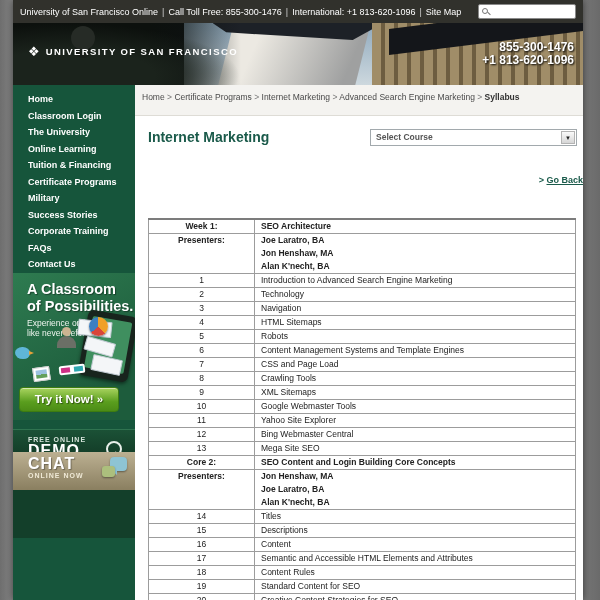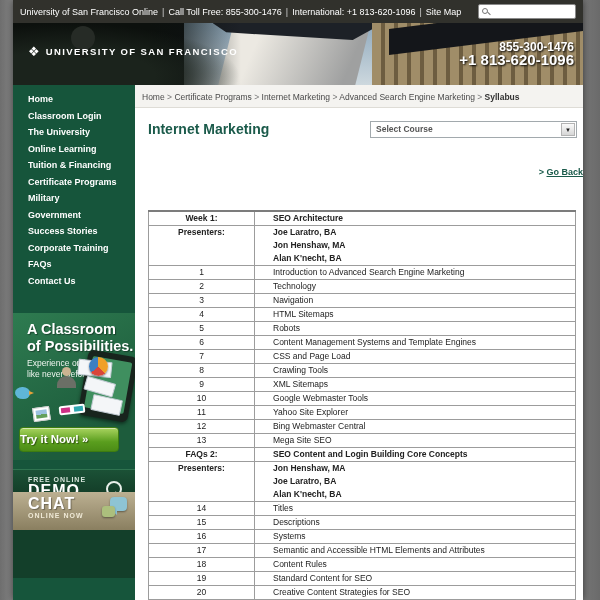--- a/index.html
+++ b/index.html
@@ -25,84 +25,84 @@
   .ph-roof { left:35%; top:0; width:30%; height:17px; background:#1d2127; clip-path:polygon(0 0,100% 0,82% 100%,8% 55%); }
   .ph-bldg-right { right:0; top:0; width:37%; height:100%; background:repeating-linear-gradient(90deg,#a08d68 0 9px,#6d5d40 9px 13px); }
   .ph-overhang { right:0; top:-6px; width:34%; height:26px; background:#14161a; transform:skewY(-7deg); }
   .ph-trees { left:0; top:0; width:40%; height:100%; background:radial-gradient(ellipse at 25% 85%, #1b231c 35%, rgba(27,35,28,0) 70%), linear-gradient(90deg,#0c100d 60%, rgba(12,16,13,0) 100%); }
   .ph-dome { left:58px; top:3px; width:24px; height:24px; border-radius:50%; background:#262b26; box-shadow:0 12px 0 -4px #181d18; }
   .logo { position:absolute; left:15px; top:22px; display:flex; align-items:center; gap:6px; color:#fff; z-index:3; cursor:pointer; }
   .logo-icon { font-size:13px; line-height:13px; }
   .logo-text { font-size:9.5px; font-weight:bold; letter-spacing:1.4px; }
   .phones { position:absolute; right:9px; top:17px; text-align:right; color:#fff; font-weight:bold; text-shadow:1px 1px 2px #000; z-index:3; }
   .phone1 { font-size:12px; line-height:14px; }
-  .phone2 { font-size:15px; line-height:12px; }
+  .phone2 { font-size:12px; line-height:12px; }
 
   
   .body { display:flex; height:515px; }
   .sidebar { position:relative; width:122px; flex:none; background:#16553b; color:#fff; }
   .content { flex:1; background:#fff; overflow:hidden; }
 
   
   .nav { padding-top:6px; }
   .nav-item { font-size:9px; font-weight:bold; color:#fff; padding:4px 0 4px 15px; line-height:8.5px; cursor:pointer; }
 
   
-  .promo { position:relative; height:147px; background:linear-gradient(150deg,#2e7b50 0%,#1d5c3c 75%); padding:8px 0 0 14px; overflow:hidden;margin-top:24px; }
+  .promo { position:relative; height:147px; background:linear-gradient(150deg,#2e7b50 0%,#1d5c3c 75%); padding:8px 0 0 14px; overflow:hidden; }
   .promo-h { font-size:14.5px; font-weight:bold; line-height:17px; text-shadow:1px 1px 1px rgba(0,0,0,.4); }
   .promo-s { font-size:8.5px; line-height:10.5px; color:#eef4ee; margin-top:3px; }
   .ic { position:absolute; }
   .ic-tablet { right:2px; top:40px; width:50px; height:66px; background:#18241d; border-radius:6px; transform:rotate(10deg); box-shadow:0 2px 4px rgba(0,0,0,.5); }
   .ic-tablet::before { content:''; position:absolute; left:5px; top:6px; right:5px; bottom:8px; background:#3f8f5f; border-radius:2px; }
   .ic-card { position:absolute; background:#f4f6f8; border:1px solid #c3ccd4; border-radius:1px; }
   .ic-card.c1 { left:-8px; top:10px; width:34px; height:16px; transform:rotate(-4deg); }
   .ic-card.c2 { left:2px; top:28px; width:30px; height:14px; transform:rotate(6deg); }
   .ic-card.c3 { left:12px; top:44px; width:30px; height:16px; transform:rotate(2deg); }
   .ic-pie { left:76px; top:44px; width:19px; height:19px; border-radius:50%; background:conic-gradient(#f0a028 0 38%, #d9463a 38% 64%, #3d7fc1 64% 100%); box-shadow:0 1px 2px rgba(0,0,0,.5); }
   .ic-avatar { left:44px; top:54px; width:20px; height:22px; }
   .ic-avatar::before { content:''; position:absolute; left:5px; top:0; width:9px; height:9px; border-radius:50%; background:#cbb391; }
   .ic-avatar::after { content:''; position:absolute; left:0; top:9px; width:19px; height:12px; border-radius:9px 9px 0 0; background:#6b6f66; }
   .ic-bird { left:2px; top:74px; width:15px; height:12px; border-radius:50% 50% 45% 55%; background:#5fb6d8; }
   .ic-bird::after { content:''; position:absolute; right:-4px; top:4px; border-left:5px solid #e8a23a; border-top:2px solid transparent; border-bottom:2px solid transparent; }
   .ic-glasses { left:46px; top:92px; width:26px; height:9px; background:#fff; border-radius:2px; transform:rotate(-6deg); }
   .ic-glasses::before { content:''; position:absolute; left:2px; top:2px; width:9px; height:5px; background:#cf2f86; }
   .ic-glasses::after { content:''; position:absolute; right:2px; top:2px; width:9px; height:5px; background:#2fa8b0; }
   .ic-photo { left:20px; top:94px; width:17px; height:14px; background:#fff; border:1px solid #ccc; transform:rotate(-8deg); }
   .ic-photo::before { content:''; position:absolute; inset:2px; background:linear-gradient(#9cc2e0 55%, #64a05c 55%); }
-  .try-btn { position:absolute; left:6px; top:114px; width:100px; height:25px; border-radius:4px; border:1px solid #3e7d10; background:linear-gradient(#a9d45f,#5a9e1e 60%,#4c8c16); color:#fff; font-weight:bold; font-size:11.5px; line-height:23px; text-align:left; text-shadow:1px 1px 1px rgba(0,0,0,.45); box-shadow:inset 0 1px 0 rgba(255,255,255,.5); cursor:pointer; }
+  .try-btn { position:absolute; left:6px; top:114px; width:100px; height:25px; border-radius:4px; border:1px solid #3e7d10; background:linear-gradient(#a9d45f,#5a9e1e 60%,#4c8c16); color:#fff; font-weight:bold; font-size:11.5px; line-height:23px; text-align:center; text-shadow:1px 1px 1px rgba(0,0,0,.45); box-shadow:inset 0 1px 0 rgba(255,255,255,.5); cursor:pointer; }
 
   
   .demo-band { position:relative; margin-top:9px; height:23px; border-top:1px solid #2f7350; background:linear-gradient(#1b5136,#143f29); padding:6px 0 0 15px; cursor:pointer; }
   .demo-l1 { font-size:7px; font-weight:bold; letter-spacing:1px; color:#d5e3da; }
   .demo-l2 { font-size:16px; font-weight:bold; letter-spacing:1px; line-height:16px; }
   .demo-arrow { position:absolute; right:13px; top:11px; width:16px; height:16px; border:2px solid #e8efe9; border-radius:50%; color:#e8efe9; font-size:10px; line-height:15px; text-align:center; }
   .chat-band { position:relative; height:38px; background:linear-gradient(#bcb092,#8a7f60); padding:3px 0 0 15px; cursor:pointer; }
   .chat-l1 { font-size:16px; font-weight:bold; letter-spacing:1px; line-height:17px; text-shadow:1px 1px 1px rgba(0,0,0,.35); }
   .chat-l2 { font-size:7px; font-weight:bold; letter-spacing:1px; color:#efe9d6; }
   .bubbles { position:absolute; right:8px; top:5px; width:30px; height:26px; }
   .bub1 { position:absolute; right:0; top:0; width:17px; height:14px; border-radius:4px; background:#8ec4d4; box-shadow:0 1px 2px rgba(0,0,0,.4); }
   .bub1::after { content:''; position:absolute; left:2px; bottom:-4px; border-right:5px solid #8ec4d4; border-bottom:4px solid transparent; }
   .bub2 { position:absolute; right:12px; top:9px; width:13px; height:11px; border-radius:3px; background:#aCbf7d; box-shadow:0 1px 2px rgba(0,0,0,.4); }
   .sidebar-bottom { height:48px; background:#133f2a; }
 
   
-  .breadcrumb { height:23px; background:#f4f3f0; border-bottom:1px solid #dedcd6; font-size:8.5px; color:#4a4a4a; padding:7px 6px 0 7px; white-space:nowrap; }
+  .breadcrumb { height:31px; background:#f4f3f0; border-bottom:1px solid #dedcd6; font-size:8.5px; color:#4a4a4a; padding:7px 6px 0 7px; white-space:nowrap; }
   .bc-item { cursor:pointer; }
   .bc-last { font-weight:bold; color:#333; cursor:default; }
   .bc-sep { color:#777; }
   .title-row { display:flex; justify-content:space-between; align-items:flex-start; padding:13px 6px 0 13px; }
   .page-title { font-size:14px; font-weight:bold; color:#1a5a4a; }
   .select { position:relative; width:207px; height:17px; border:1px solid #a2a9ad; background:#fff; font-size:8.5px; color:#555; font-weight:bold; line-height:15px; padding-left:5px; cursor:pointer; }
   .select-arrow { position:absolute; right:1px; top:1px; width:14px; height:13px; background:linear-gradient(#fafafa,#d6d6d6); border:1px solid #b3b3b3; font-size:6px; line-height:12px; text-align:center; color:#222; }
   .goback { margin:29px 0 0 13px; font-size:9px; color:#1a5a4a; font-weight:bold;text-align:right; }
   .goback a { color:#1a5a4a; text-decoration:underline; cursor:pointer; }
   .syllabus { margin:33px 0 0 13px; width:428px; border-collapse:collapse; font-size:8.5px; color:#222; border-top:2px solid #7c7c7c; }
   .syllabus td { border:1px solid #9c9c9c; line-height:13px; padding:0 3px; vertical-align:top; }
   .syllabus td.c1 { width:106px; text-align:center; }
-  .syllabus td.c2 { padding-left:18px; }
+  .syllabus td.c2 { padding-left:6px; }
   .syllabus tr.hdr td { font-weight:bold; }
 </style>
 </head>
 <body>
 
 <div class="stage">
   <div class="page">
 
     <div class="topbar">
       <span class="tb-link">University of San Francisco Online</span>
@@ -143,21 +143,20 @@
 
       <div class="sidebar">
         <div class="nav">
             <div class="nav-item">Home</div>
             <div class="nav-item">Classroom Login</div>
             <div class="nav-item">The University</div>
             <div class="nav-item">Online Learning</div>
             <div class="nav-item">Tuition &amp; Financing</div>
             <div class="nav-item">Certificate Programs</div>
             <div class="nav-item">Military</div>
-            <div class="nav-item">Government</div>
             <div class="nav-item">Success Stories</div>
             <div class="nav-item">Corporate Training</div>
             <div class="nav-item">FAQs</div>
             <div class="nav-item">Contact Us</div>
           </div>
 
         <div class="promo">
           <div class="promo-h">A Classroom</div>
           <div class="promo-h">of Possibilities.</div>
           <div class="promo-s">
@@ -268,42 +267,42 @@
               </tr>
               <tr>
                 <td class="c1">12</td>
                 <td class="c2">Bing Webmaster Central</td>
               </tr>
               <tr>
                 <td class="c1">13</td>
                 <td class="c2">Mega Site SEO</td>
               </tr>
               <tr class="hdr">
-                <td class="c1">FAQs 2:</td>
+                <td class="c1">Core 2:</td>
                 <td class="c2">SEO Content and Login Building Core Concepts</td>
               </tr>
               <tr class="hdr">
                 <td class="c1">Presenters:</td>
                 <td class="c2">
                   <div>Jon Henshaw, MA</div>
                   <div>Joe Laratro, BA</div>
                   <div>Alan K'necht, BA</div>
                 </td>
               </tr>
               <tr>
                 <td class="c1">14</td>
                 <td class="c2">Titles</td>
               </tr>
               <tr>
                 <td class="c1">15</td>
                 <td class="c2">Descriptions</td>
               </tr>
               <tr>
                 <td class="c1">16</td>
-                <td class="c2">Systems</td>
+                <td class="c2">Content</td>
               </tr>
               <tr>
                 <td class="c1">17</td>
                 <td class="c2">Semantic and Accessible HTML Elements and Attributes</td>
               </tr>
               <tr>
                 <td class="c1">18</td>
                 <td class="c2">Content Rules</td>
               </tr>
               <tr>

